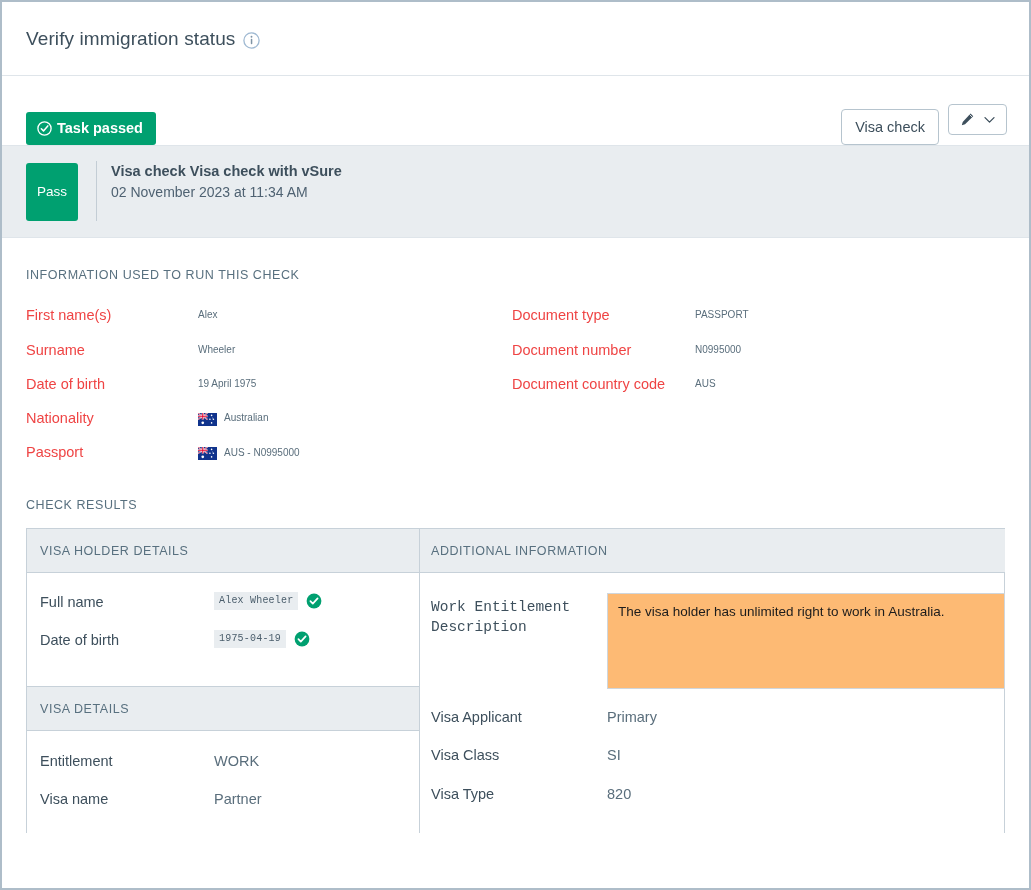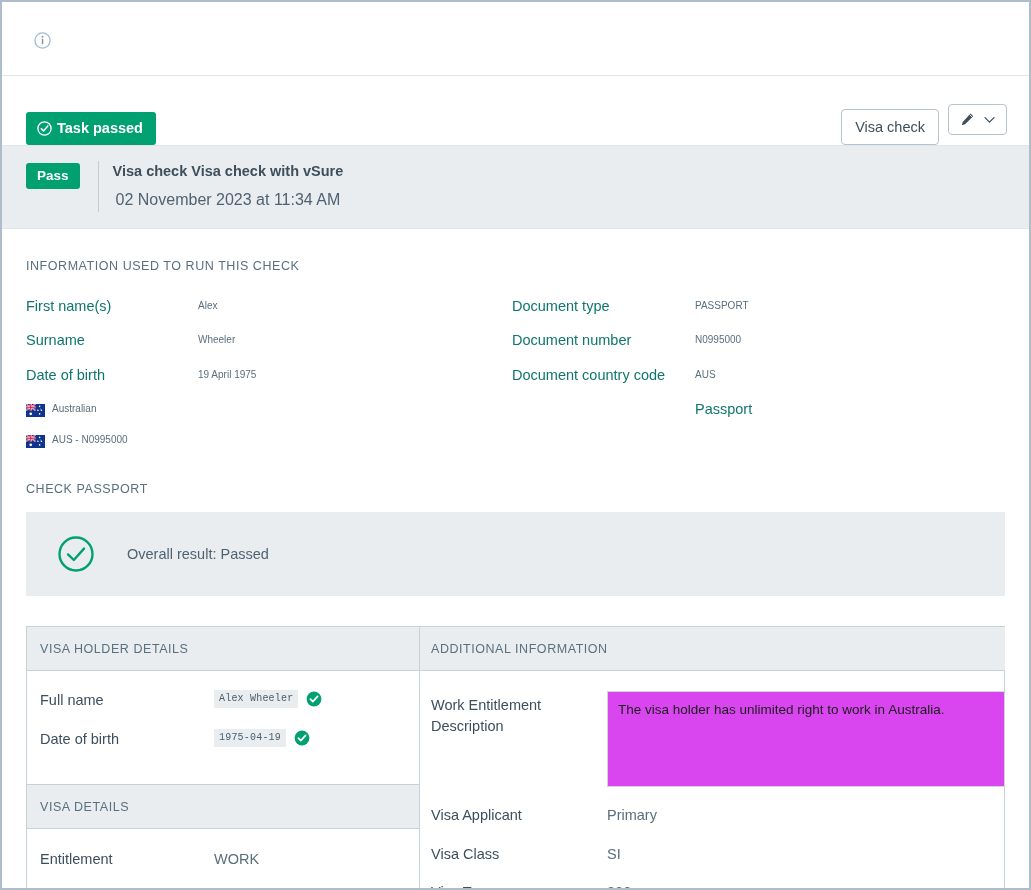--- a/index.html
+++ b/index.html
@@ -107,65 +107,64 @@
     background: #e9edf0;
     padding: 15px 24px 16px 24px;
     display: flex;
     align-items: flex-start;
     border-bottom: 1px solid #dfe5ea;
   }
   .pass-pill {
     background: #00a070;
     color: #ffffff;
     font-size: 13.5px;
-    font-weight: 700;
+    font-weight: 400;
     border-radius: 3px;
-    padding: 4px 11px;
+    padding: 20px 11px;
     line-height: 1.35;
     margin-top: 2px;
   }
   .strip-divider {
     width: 1px;
     align-self: stretch;
     background: #c3cdd5;
     margin: 0 14px 0 18px;
   }
   .strip-text-main {
     font-size: 14.5px;
     color: #3d4f5c;
     font-weight: 700;
     line-height: 1.45;
   }
   .strip-text-sub {
-    font-size: 16px;
+    font-size: 14px;
     color: #4f6272;
     line-height: 1.5;
-    margin-top: 6px;
-    text-align: center;
+    margin-top: 0;
   }
 
   
   .content { padding: 30px 24px 0 24px; }
 
   .section-label {
     font-size: 12.5px;
     letter-spacing: 0.55px;
     color: #58707f;
     font-weight: 400;
     margin-bottom: 16px;
   }
 
   .info-grid {
     display: grid;
     grid-template-columns: 172px 314px 183px 1fr;
     row-gap: 0;
   }
   .info-label {
     font-size: 14.5px;
-    color: #0f766e;
+    color: #ef4444;
     padding: 7px 0;
     line-height: 1.4;
   }
   .info-value {
     font-size: 10px;
     color: #5a6e7c;
     padding: 7px 0;
     line-height: 1.4;
     display: flex;
     align-items: center;
@@ -254,40 +253,41 @@
     background: #e9edf0;
     color: #4a5d6b;
     padding: 2px 5px;
     letter-spacing: 0.2px;
   }
   .check-badge { width: 16px; height: 16px; flex: 0 0 auto; }
   .check-badge svg { display: block; }
 
   .desc-box {
     border: 1px solid #cfd6dc;
-    background: #d946ef;
+    background: #fdba74;
     width: 398px;
     height: 96px;
     padding: 9px 10px;
     font-family: "Liberation Sans", sans-serif;
     font-size: 13.5px;
     color: #1c1c1c;
     line-height: 1.4;
     overflow: hidden;
     resize: none;
   }
   .drow.desc-row { padding-top: 9px; padding-bottom: 9px; }
-  .drow.desc-row .drow-label { padding-top: 4px; }
+  .drow.desc-row .drow-label { padding-top: 4px; font-family: Liberation Mono, monospace; }
 </style>
 </head>
 <body>
 
 <div class="page-frame">
 
   <div class="title-bar">
+    <span class="page-title">Verify immigration status</span>
     <span class="info-icon">
       <svg width="17" height="17" viewBox="0 0 17 17">
         <circle cx="8.5" cy="8.5" r="7.6" fill="none" stroke="#9fb9d2" stroke-width="1.3"></circle>
         <circle cx="8.5" cy="4.8" r="0.95" fill="#7f94a5"></circle>
         <rect x="7.8" y="6.7" width="1.5" height="5.6" rx="0.7" fill="#7f94a5"></rect>
       </svg>
     </span>
   </div>
 
   <div class="action-bar">
@@ -341,20 +341,21 @@
       <div class="info-label">Surname</div>
       <div class="info-value">Wheeler</div>
       <div class="info-label">Document number</div>
       <div class="info-value">N0995000</div>
 
       <div class="info-label">Date of birth</div>
       <div class="info-value">19 April 1975</div>
       <div class="info-label">Document country code</div>
       <div class="info-value">AUS</div>
 
+      <div class="info-label">Nationality</div>
       <div class="info-value">
         <span class="flag">
           <svg width="19" height="13" viewBox="0 0 19 13">
             <rect width="19" height="13" fill="#10338c"></rect>
             <rect width="9.5" height="6.5" fill="#10338c"></rect>
             <path d="M0 0 L9.5 6.5 M9.5 0 L0 6.5" stroke="#ffffff" stroke-width="1.3"></path>
             <path d="M0 0 L9.5 6.5 M9.5 0 L0 6.5" stroke="#e4002b" stroke-width="0.6"></path>
             <path d="M4.75 0 V6.5 M0 3.25 H9.5" stroke="#ffffff" stroke-width="2"></path>
             <path d="M4.75 0 V6.5 M0 3.25 H9.5" stroke="#e4002b" stroke-width="1"></path>
             <circle cx="4.75" cy="9.8" r="1.35" fill="#ffffff"></circle>
@@ -386,31 +387,22 @@
             <circle cx="13.6" cy="9.9" r="0.8" fill="#ffffff"></circle>
             <circle cx="14.4" cy="4.9" r="0.45" fill="#ffffff"></circle>
           </svg>
         </span>
         <span>AUS - N0995000</span>
       </div>
       <div class="info-label empty"></div>
       <div class="info-value empty"></div>
     </div>
 
-    <div class="section-label results-label">CHECK PASSPORT</div>
-
-    <div class="overall-box">
-      <span class="overall-icon">
-        <svg width="38" height="38" viewBox="0 0 38 38">
-          <circle cx="19" cy="19" r="16.5" fill="none" stroke="#00a070" stroke-width="2.4"></circle>
-          <path d="M11 19.4 L16.8 25 L27 13.6" fill="none" stroke="#00a070" stroke-width="2.4" stroke-linecap="round" stroke-linejoin="round"></path>
-        </svg>
-      </span>
-      <span class="overall-text">Overall result: Passed</span>
-    </div>
+    <div class="section-label results-label">CHECK RESULTS</div>
+
 
     <div class="detail-tables">
 
       <div class="col-left">
         <div class="sub-header">VISA HOLDER DETAILS</div>
         <div class="rows">
           <div class="drow">
             <span class="drow-label">Full name</span>
             <span class="drow-value">
               <span class="mono-chip">Alex Wheeler</span>

